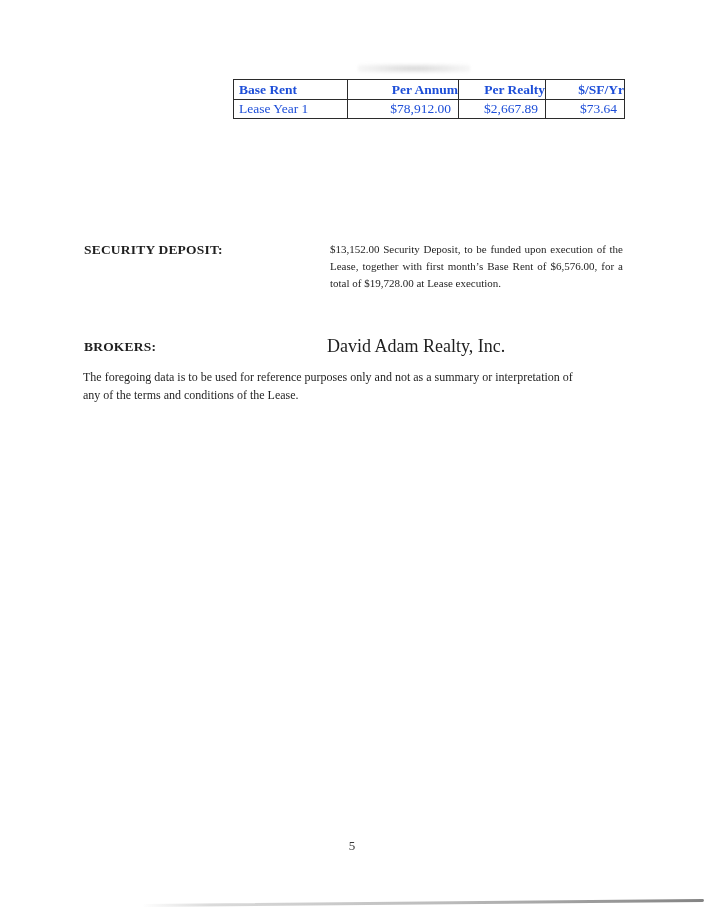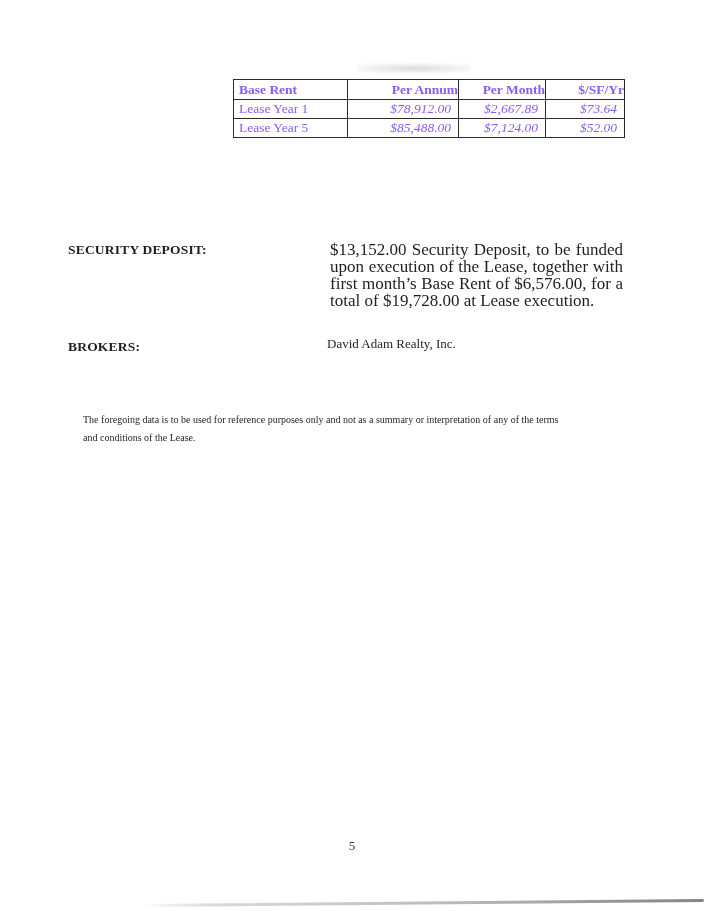--- a/index.html
+++ b/index.html
@@ -21,21 +21,21 @@
   #rent-table-wrap {
     position: absolute;
     left: 233px;
     top: 79px;
   }
   table.rent {
     border-collapse: collapse;
     table-layout: fixed;
     width: 391px;
     font-size: 13.5px;
-    color: #8b5cf6;
+    color: #1d4ed8;
   }
   table.rent col.c1 { width: 114px; }
   table.rent col.c2 { width: 111px; }
   table.rent col.c3 { width: 87px; }
   table.rent col.c4 { width: 79px; }
   table.rent th, table.rent td {
     border: 1px solid #2b2b2b;
     padding: 0;
     height: 18px;
     line-height: 16px;
@@ -47,59 +47,57 @@
     font-weight: bold;
   }
   table.rent th.left, table.rent td.left {
     text-align: left;
     padding-left: 5px;
   }
   table.rent th.center { text-align: right; }
   table.rent td.num {
     text-align: right;
     padding-right: 7px;
-    font-style: italic;
   }
 
   
   .section-label {
     position: absolute;
-    left: 68px;
+    left: 84px;
     font-size: 13.5px;
     font-weight: bold;
     letter-spacing: 0.2px;
     white-space: nowrap;
   }
   #security-label { top: 242px; }
   #security-text {
     position: absolute;
     left: 330px;
     top: 241px;
     width: 293px;
-    font-size: 17px;
+    font-size: 11px;
     line-height: 17px;
     text-align: justify;
   }
   #brokers-label { top: 339px; }
   #brokers-value {
     position: absolute;
     left: 327px;
     top: 336px;
-    font-size: 13px;
+    font-size: 18px;
     white-space: nowrap;
   }
   #disclaimer {
     position: absolute;
     left: 83px;
     top: 369px;
     width: 492px;
-    font-size: 10px;
+    font-size: 12px;
     line-height: 17.5px;
     text-align: left;
-    margin-top: 42px;
   }
 
   
   #page-number {
     position: absolute;
     left: 0;
     top: 838px;
     width: 704px;
     text-align: center;
     font-size: 13px;
@@ -149,36 +147,30 @@
       <colgroup>
           <col class="c1">
           <col class="c2">
           <col class="c3">
           <col class="c4">
         </colgroup>
       <thead>
         <tr>
           <th class="left">Base Rent</th>
           <th class="center">Per Annum</th>
-          <th class="center">Per Month</th>
+          <th class="center">Per Realty</th>
           <th class="center">$/SF/Yr</th>
         </tr>
       </thead>
       <tbody>
         <tr>
           <td class="left">Lease Year 1</td>
           <td class="num">$78,912.00</td>
           <td class="num">$2,667.89</td>
           <td class="num">$73.64</td>
-        </tr>
-        <tr>
-          <td class="left">Lease Year 5</td>
-          <td class="num">$85,488.00</td>
-          <td class="num">$7,124.00</td>
-          <td class="num">$52.00</td>
         </tr>
       </tbody>
     </table>
   </div>
 
   <div class="section-label" id="security-label">SECURITY DEPOSIT:</div>
   <div id="security-text">$13,152.00 Security Deposit, to be funded upon execution of the Lease, together with first month’s Base Rent of $6,576.00, for a total of $19,728.00 at Lease execution.</div>
 
   <div class="section-label" id="brokers-label">BROKERS:</div>
   <div id="brokers-value">David Adam Realty, Inc.</div>

